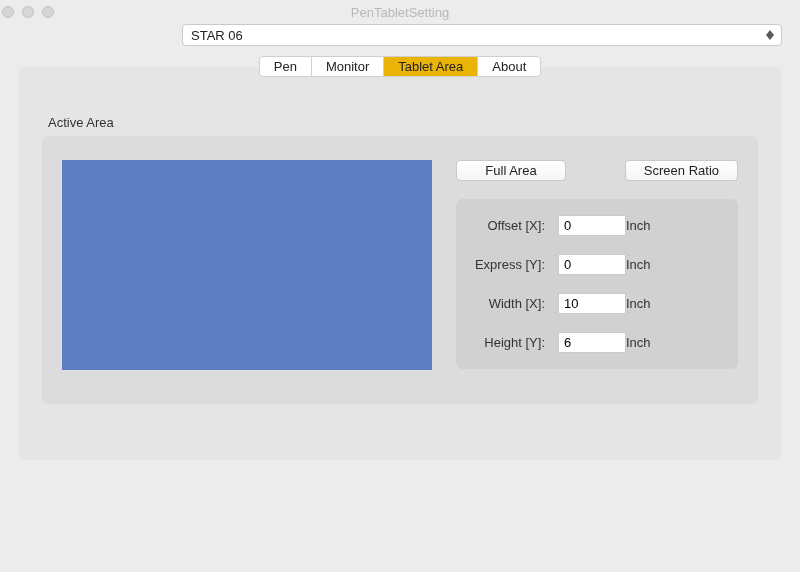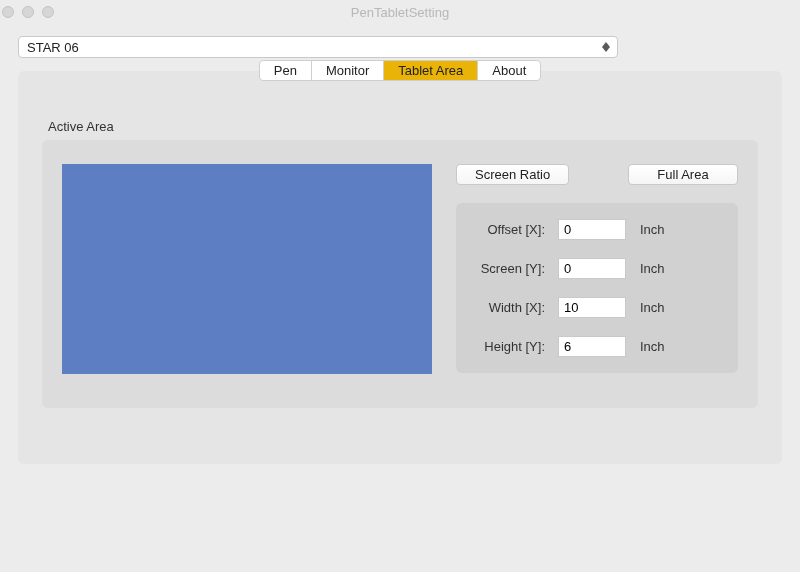--- a/index.html
+++ b/index.html
@@ -33,23 +33,22 @@
     left: 0; right: 0;
     text-align: center;
     color: #b8b8b8;
     font-size: 13px;
     pointer-events: none;
   }
   .content {
     padding: 0 18px;
   }
   .selectrow {
-    margin-top: 12px;
-    display: flex;
-    justify-content: flex-start;
+    display: flex;
+    justify-content: flex-end;
   }
   .select {
     width: 600px;
     height: 22px;
     border: 1px solid #c9c9c9;
     border-radius: 4px;
     background: #fff;
     display: flex;
     align-items: center;
     padding: 0 8px;
@@ -62,21 +61,21 @@
     width: 18px;
     border-radius: 3px;
     display: flex;
     flex-direction: column;
     align-items: center;
     justify-content: center;
     background: #fff;
   }
   .select .arrows svg { display: block; }
   .tabsrow {
-    margin-top: 2px;
+    margin-top: 10px;
     display: flex;
     justify-content: center;
   }
   .tabs {
     display: flex;
     border: 1px solid #cfcfcf;
     border-radius: 4px;
     overflow: hidden;
     background: #fff;
     height: 21px;
@@ -165,21 +164,21 @@
   .frow input {
     width: 68px;
     height: 21px;
     border: 1px solid #c9c9c9;
     background: #fff;
     font-size: 13px;
     padding: 0 5px;
     font-family: inherit;
   }
   .frow .unit {
-    margin-left: 14px;
+    margin-left: 0;
     font-size: 13px;
     color: #333;
   }
   .footer {
     display: flex;
     justify-content: flex-end;
     gap: 22px;
     padding: 14px 26px 0 0;
   }
 </style>
@@ -220,31 +219,31 @@
     </div>
   </div>
 
   <div class="panel">
     <div class="section-label">Active Area</div>
 
     <div class="group">
       <div class="preview"></div>
       <div class="rightcol">
         <div class="btnrow">
+          <div class="btn">Full Area</div>
           <div class="btn">Screen Ratio</div>
-          <div class="btn">Full Area</div>
         </div>
         <div class="inputs">
           <div class="frow">
             <span class="lbl">Offset [X]:</span>
             <input type="text" value="0" style="">
             <span class="unit">Inch</span>
           </div>
           <div class="frow">
-            <span class="lbl">Screen [Y]:</span>
+            <span class="lbl">Express [Y]:</span>
             <input type="text" value="0" style="">
             <span class="unit">Inch</span>
           </div>
           <div class="frow">
             <span class="lbl">Width [X]:</span>
             <input type="text" value="10" style="">
             <span class="unit">Inch</span>
           </div>
           <div class="frow">
             <span class="lbl">Height [Y]:</span>

